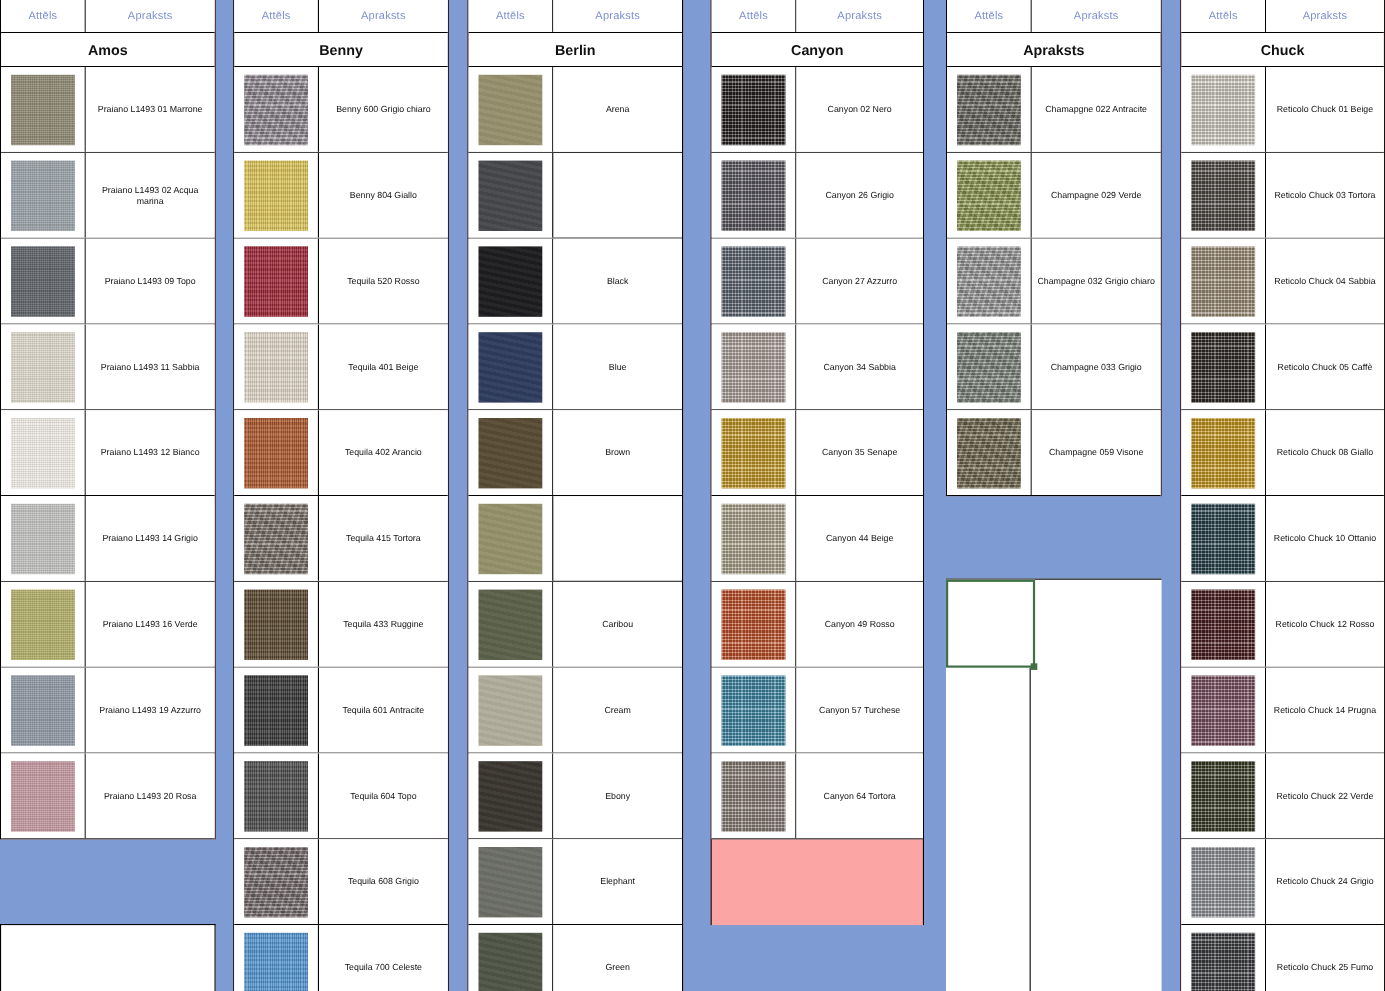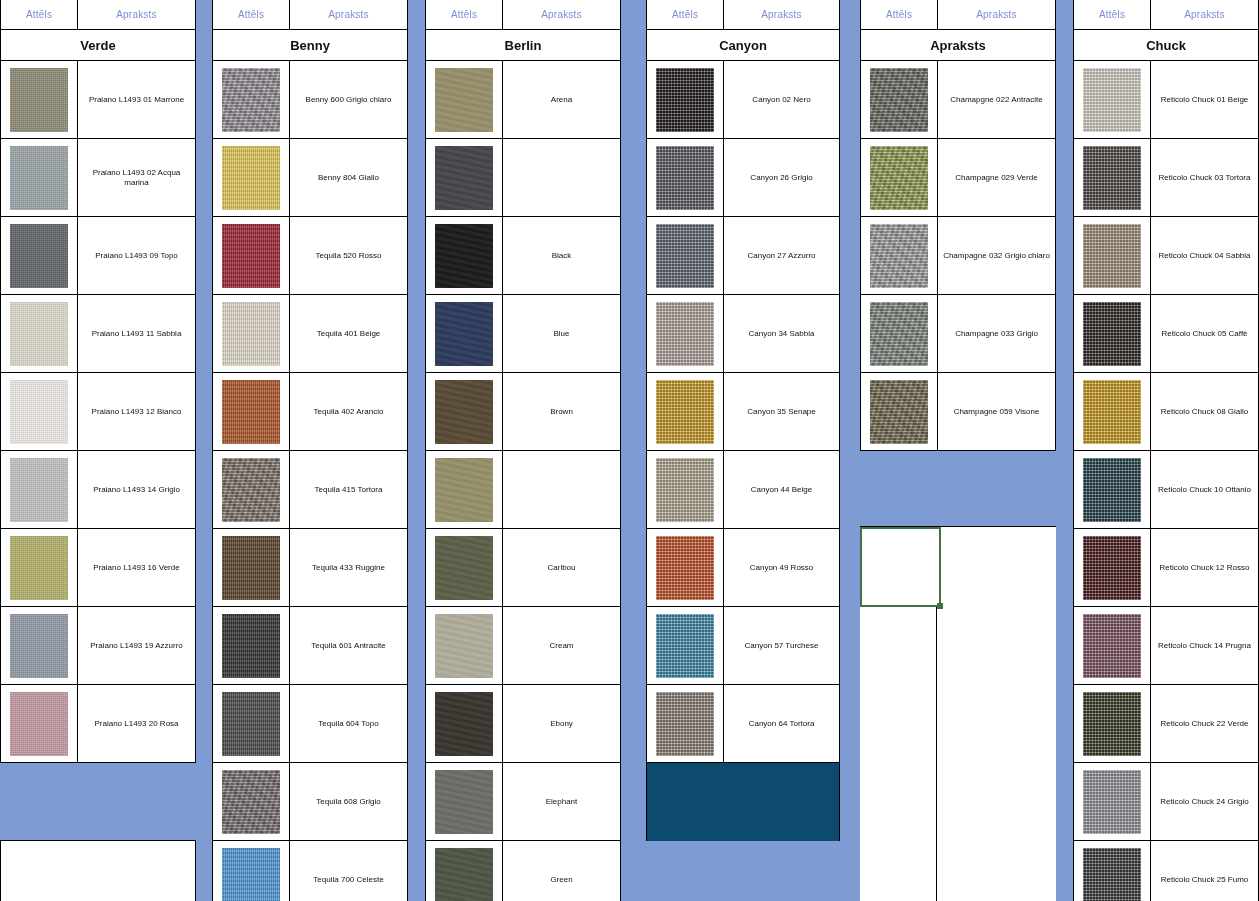--- a/index.html
+++ b/index.html
@@ -15,21 +15,21 @@
     position: relative;
     width: 1259px;
     height: 901px;
     background: #7f9bd4;
     overflow: hidden;
   }
   
   .group-col {
     position: absolute;
     top: 0;
-    background: #0c4a6e;
+    background: #fca5a5;
     border-left: 1px solid #000;
     border-right: 1px solid #000;
   }
   .group-col .hdr-row {
     display: flex;
     height: 30px;
     border-bottom: 1px solid #000;
     background: #ffffff;
   }
   .hdr-cell {
@@ -157,21 +157,21 @@
 
   <div class="bottom-plate" style="left:0px; top:840px; width:196px; height:61px; border-left:1px solid #000; border-right:1px solid #000; border-top:1px solid #000;">
   </div>
 
   <div id="groups-host">
       <div class="group-col" style="left: 0px; width: 196px; height: 763px;">
         <div class="hdr-row">
           <div class="hdr-cell img-c" style="width: 77px;">Attēls</div>
           <div class="hdr-cell" style="width: 117px;">Apraksts</div>
         </div>
-        <div class="title-row">Verde</div>
+        <div class="title-row">Amos</div>
         <div class="swatch-row">
           <div class="cell-img" style="width: 77px;">
             <div class="sw weave-plain" style="background-color: rgb(143, 138, 117);"></div>
           </div>
           <div class="cell-desc" style="width: 117px;">Praiano L1493 01 Marrone</div>
         </div>
         <div class="swatch-row">
           <div class="cell-img" style="width: 77px;">
             <div class="sw weave-plain" style="background-color: rgb(155, 163, 168);"></div>
           </div>

